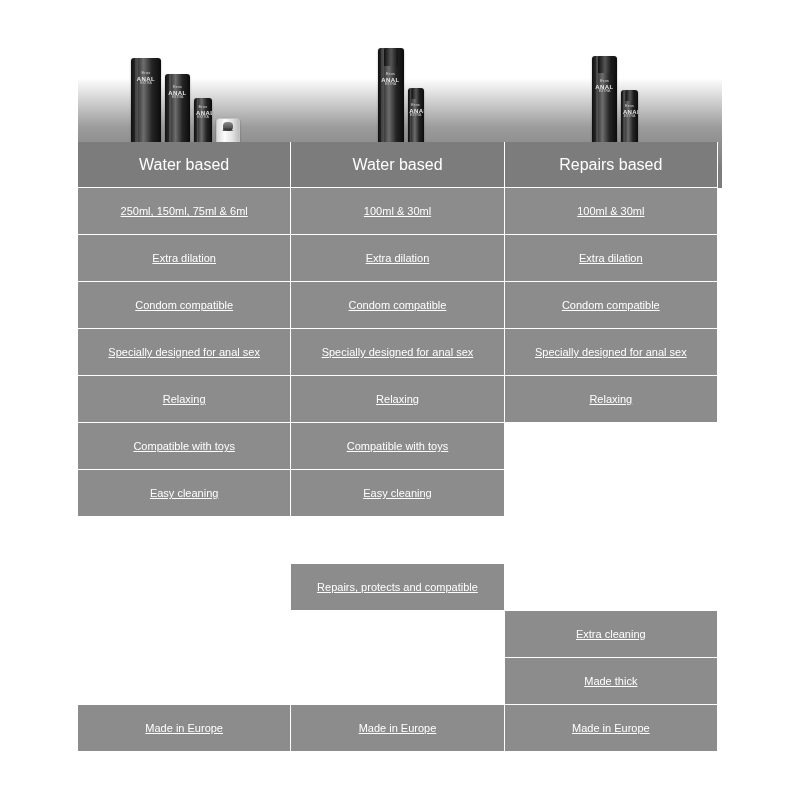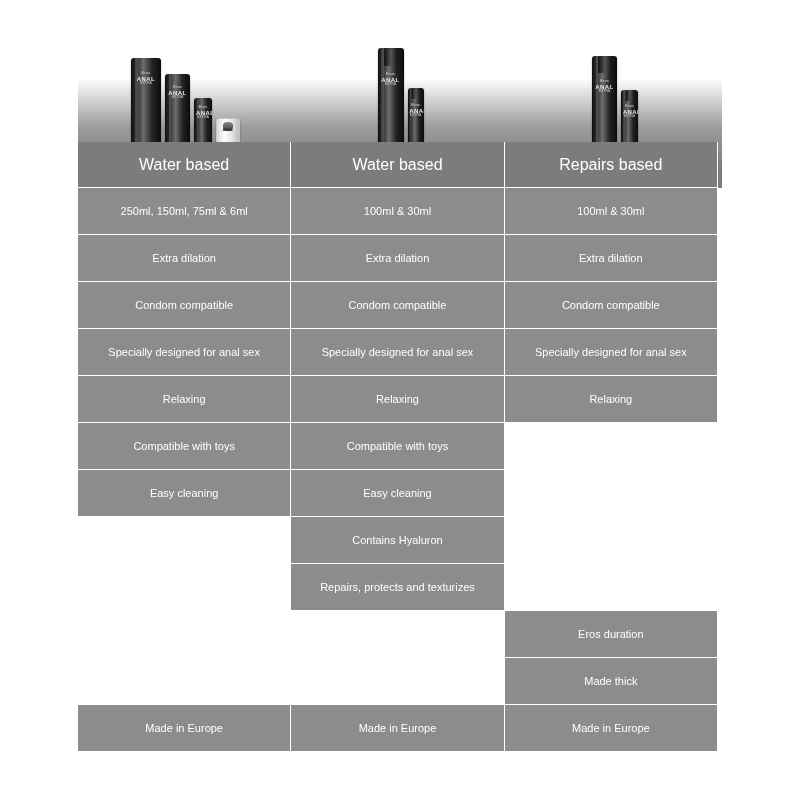--- a/index.html
+++ b/index.html
@@ -142,21 +142,21 @@
   }
   .cell.filled { background: #8c8c8c; }
   .cell.empty { background: transparent; border-color: transparent; }
   .cell.header {
     background: #7c7c7c;
     font-size: 16px;
     height: 46px;
     border-bottom: 0;
   }
   .row.header-row .cell { border-bottom: 1px solid #ffffff; }
-  .cell.body { height: 47px; }
+  .cell.body { height: 47px; text-decoration: underline; }
 </style>
 </head>
 <body>
 
 <div class="sheet">
 
   <div class="hero">
     <div class="hero-fade"></div>
 
     <div class="prod-col col1">
@@ -268,32 +268,31 @@
           <div class="cell body filled">Compatible with toys</div>
           <div class="cell body empty"></div>
         </div>
         <div class="row">
           <div class="cell body filled">Easy cleaning</div>
           <div class="cell body filled">Easy cleaning</div>
           <div class="cell body empty"></div>
         </div>
         <div class="row">
           <div class="cell body empty"></div>
-          <div class="cell body filled">Contains Hyaluron</div>
-          <div class="cell body empty"></div>
-        </div>
-        <div class="row">
-          <div class="cell body empty"></div>
-          <div class="cell body filled">Repairs, protects and texturizes</div>
-          <div class="cell body empty"></div>
-        </div>
-        <div class="row">
-          <div class="cell body empty"></div>
-          <div class="cell body empty"></div>
-          <div class="cell body filled">Eros duration</div>
+          <div class="cell body empty"></div>
+        </div>
+        <div class="row">
+          <div class="cell body empty"></div>
+          <div class="cell body filled">Repairs, protects and compatible</div>
+          <div class="cell body empty"></div>
+        </div>
+        <div class="row">
+          <div class="cell body empty"></div>
+          <div class="cell body empty"></div>
+          <div class="cell body filled">Extra cleaning</div>
         </div>
         <div class="row">
           <div class="cell body empty"></div>
           <div class="cell body empty"></div>
           <div class="cell body filled">Made thick</div>
         </div>
         <div class="row">
           <div class="cell body filled">Made in Europe</div>
           <div class="cell body filled">Made in Europe</div>
           <div class="cell body filled">Made in Europe</div>

